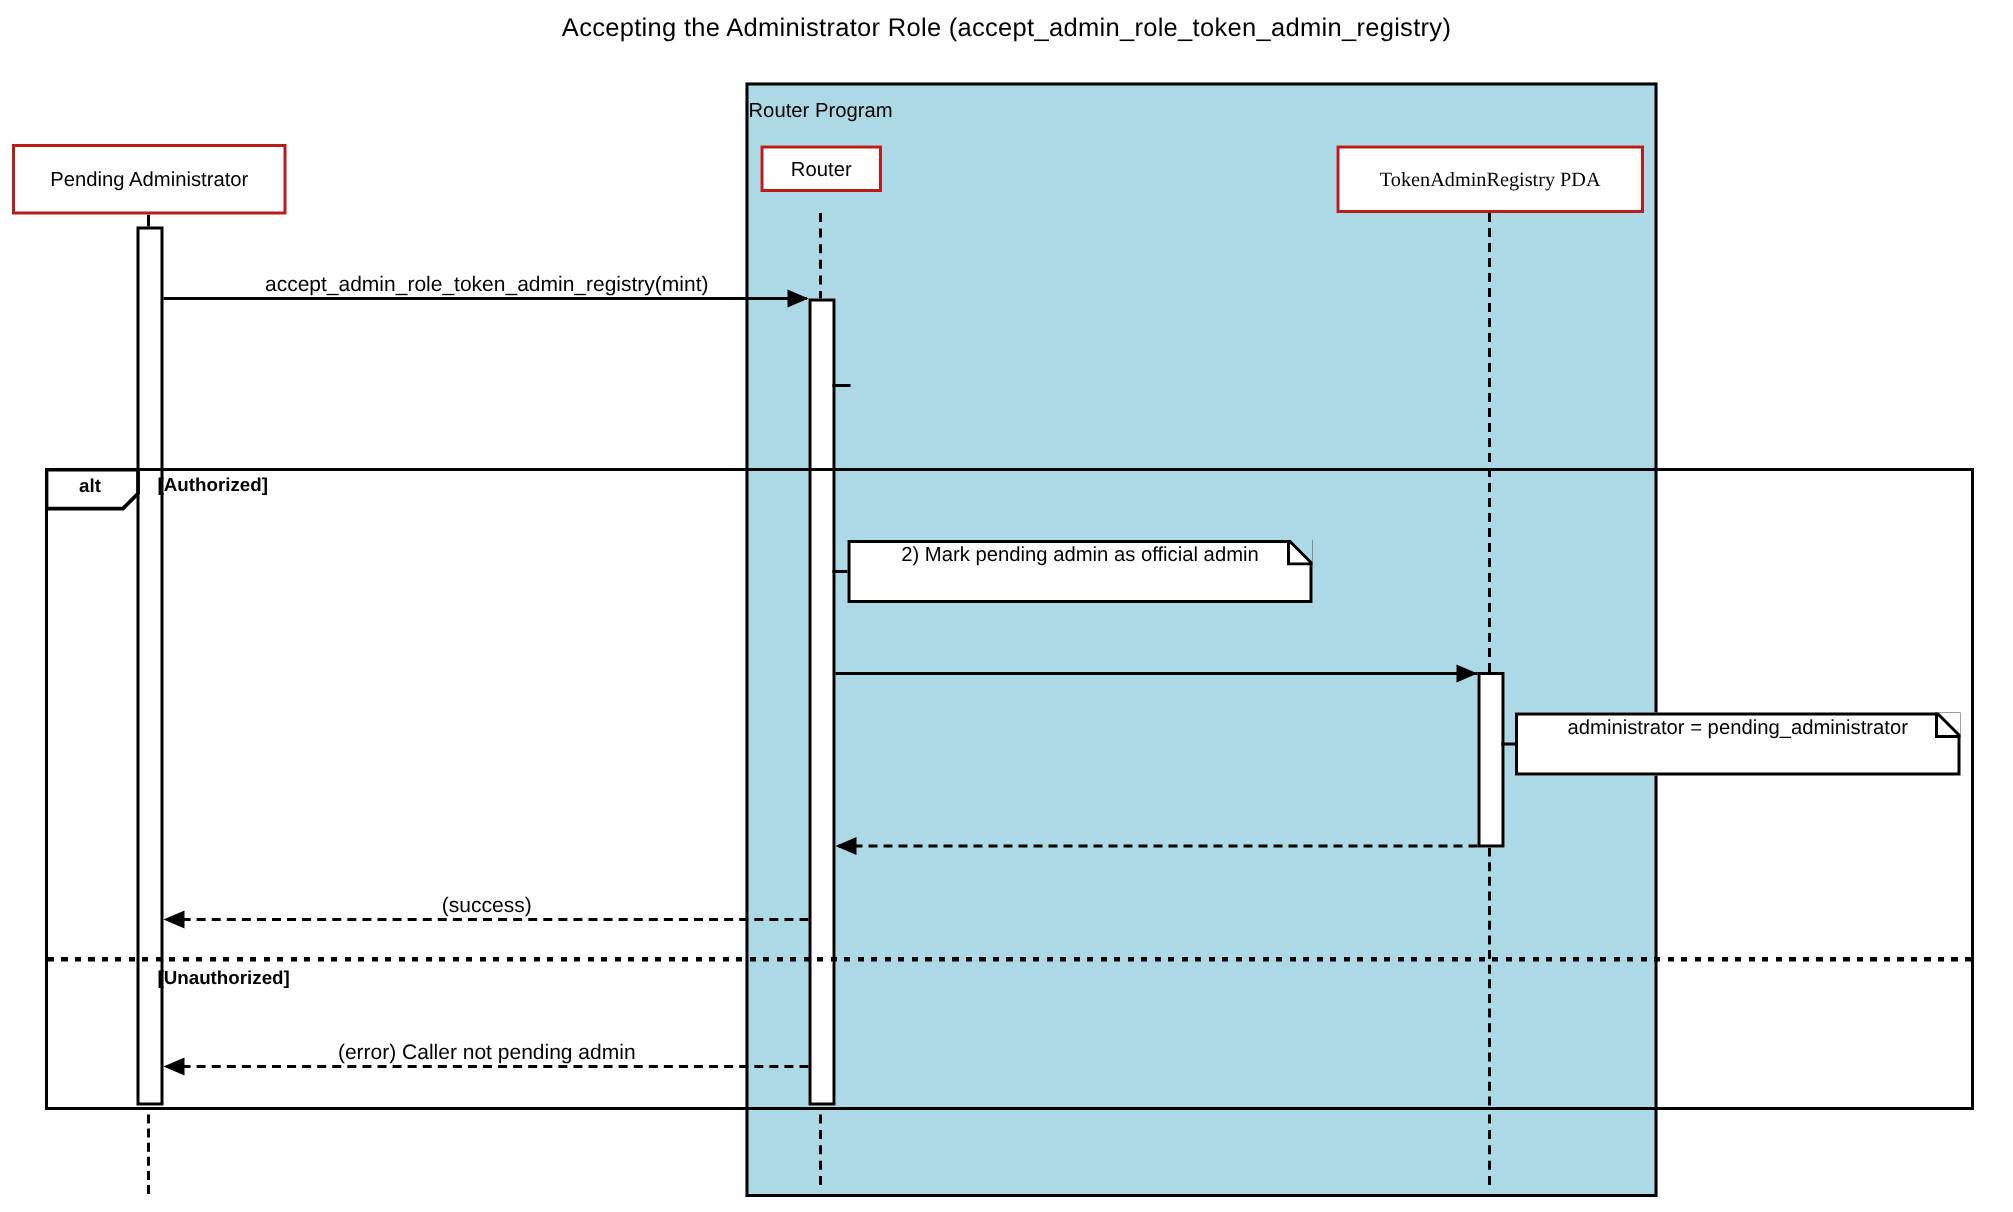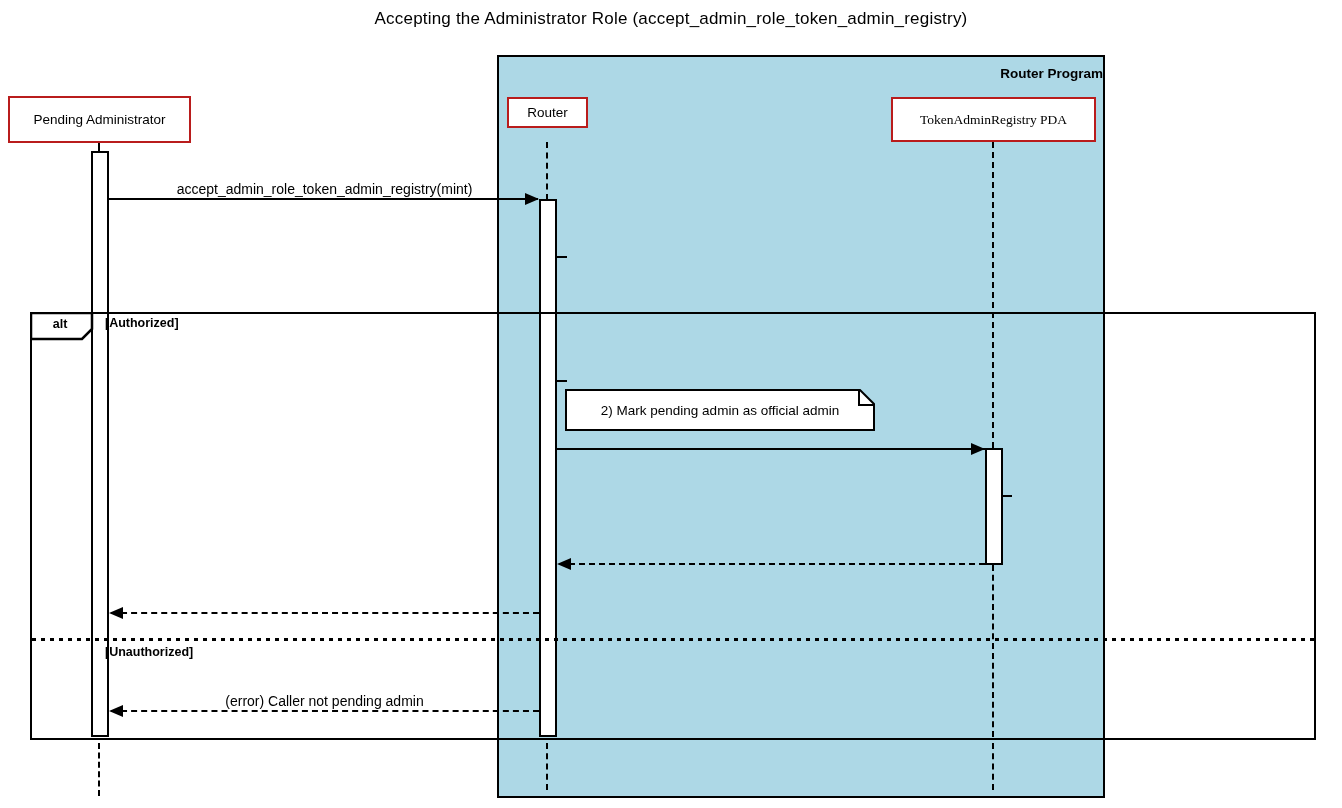--- a/index.html
+++ b/index.html
@@ -10,22 +10,22 @@
   }
   .title {
     position:absolute; top:9px; left:0; width:100%; text-align:center;
     font-size:17px; letter-spacing:0.2px;
   }
   .program-frame {
     position:absolute; left:497px; top:55px; width:608px; height:743px;
     background:#ADD8E6; border:2px solid #000;
   }
   .program-label {
-    position:absolute; top:9px; left:0; width:100%; text-align:right;
-    font-weight:bold; font-size:13.5px;
+    position:absolute; top:9px; left:0; width:100%; text-align:left;
+    font-weight:normal; font-size:13.5px;
   }
   .actor-box {
     position:absolute; background:#fff; border:2px solid #b91c1c;
     display:flex; align-items:center; justify-content:center; font-size:13.5px;
   }
   .pa-box { left:8px; top:96px; width:183px; height:47px; }
   .router-box { left:507px; top:97px; width:81px; height:31px; }
   .pda-box { left:891px; top:97px; width:205px; height:45px;font-family:Liberation Serif, serif; }
   .lifeline { position:absolute; width:0; border-left:2px dashed #000; }
   .stub { position:absolute; width:0; border-left:2px solid #000; }
@@ -62,21 +62,21 @@
   }
   .arr-l {
     position:absolute; width:0; height:0;
     border-top:6.5px solid transparent; border-bottom:6.5px solid transparent;
     border-right:14px solid #000;
   }
   .note {
     position:absolute; background:#fff; border:2px solid #000; font-size:13.5px;
   }
   .note-fold { position:absolute; top:-2px; right:-2px; }
-  .note-single { display:flex; align-items:center; justify-content:center;margin-top:29px; }
+  .note-single { display:flex; align-items:flex-start; justify-content:center; }
   .note1-text { padding:11px 18px 0 14px; line-height:18px; }
   .connector { position:absolute; height:0; border-top:2px solid #000; }
 </style>
 </head>
 <body>
 
 <div class="canvas">
 
   <div class="title">Accepting the Administrator Role (accept_admin_role_token_admin_registry)</div>
 
@@ -128,24 +128,32 @@
     <svg class="note-fold" width="17" height="17" viewBox="0 0 17 17">
       <polygon points="0,0 17,0 17,17" fill="#ADD8E6"></polygon>
       <polygon points="1,0 1,16 17,16" fill="#ffffff" stroke="#000" stroke-width="2"></polygon>
     </svg>
   </div>
 
   <div class="msg-line-solid" style="left:557px; top:448px; width:428px;"></div>
   <div class="arr-r" style="left:971px; top:442.5px;"></div>
 
   <div class="connector" style="left:1001px; top:495px; width:11px;"></div>
+  <div class="note note-single" style="left:1010px; top:475px; width:297px; height:42px;">
+    <span>administrator = pending_administrator</span>
+    <svg class="note-fold" width="17" height="17" viewBox="0 0 17 17">
+      <polygon points="0,0 17,0 17,17" fill="#ffffff"></polygon>
+      <polygon points="1,0 1,16 17,16" fill="#ffffff" stroke="#000" stroke-width="2"></polygon>
+    </svg>
+  </div>
 
   <div class="msg-line-dashed" style="left:559px; top:563px; width:426px;"></div>
   <div class="arr-l" style="left:557px; top:557.5px;"></div>
 
+  <div class="msg-label" style="left:109px; top:595px; width:431px;">(success)</div>
   <div class="msg-line-dashed" style="left:111px; top:612px; width:428px;"></div>
   <div class="arr-l" style="left:109px; top:606.5px;"></div>
 
   <div class="msg-label" style="left:109px; top:693px; width:431px;">(error) Caller not pending admin</div>
   <div class="msg-line-dashed" style="left:111px; top:710px; width:428px;"></div>
   <div class="arr-l" style="left:109px; top:704.5px;"></div>
 
 </div>
 
 </body></html>

